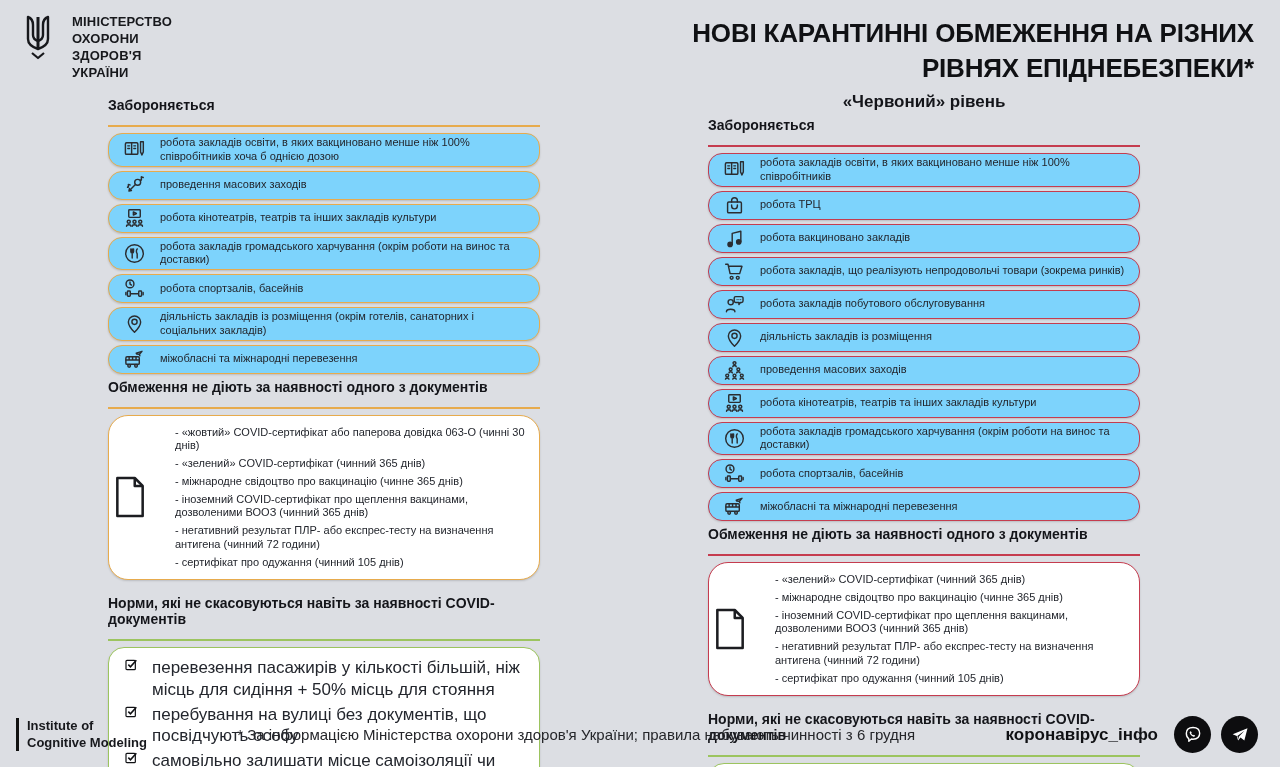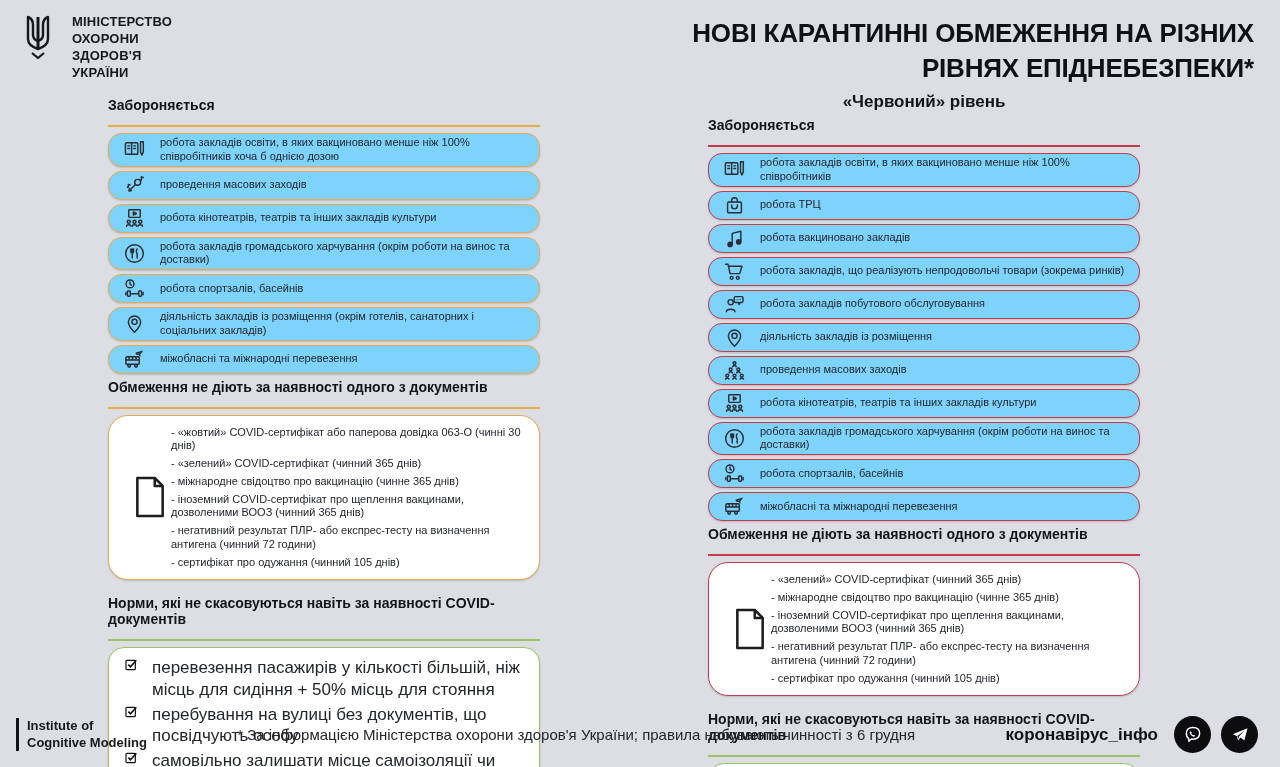--- a/index.html
+++ b/index.html
@@ -25,22 +25,22 @@
     border-bottom:2.5px solid var(--accent); padding-bottom:12px; margin:5px 0 6px; }
   .section-label.green { border-bottom-color:var(--green); }
   
   .item-box { display:flex; align-items:center; gap:11px; background:#7dd3fc;
     border:1.6px solid var(--accent); border-radius:14px; padding:2px 10px;
     margin-bottom:4px; min-height:26px; box-shadow:0 1px 2px rgba(0,0,0,.15); }
   .item-icon { flex:0 0 30px; display:flex; justify-content:center; align-items:center; color:#2b2d31; }
   .item-icon svg { width:23px; height:23px; }
   .item-text { font-size:11px; line-height:1.25; color:#23262d; }
   
-  .docs-box { display:flex; align-items:center; gap:0; background:#fff;
-    border:1.6px solid var(--accent); border-radius:20px; padding:6px 12px 6px 20px;
+  .docs-box { display:flex; align-items:center; gap:24px; background:#fff;
+    border:1.6px solid var(--accent); border-radius:20px; padding:6px 12px 6px 0;
     margin-bottom:15px; box-shadow:0 1px 2px rgba(0,0,0,.15); }
   .docs-icon { flex:0 0 42px; color:#1c1d21; display:flex; justify-content:center; }
   .docs-icon svg { width:38px; height:46px; }
   .doc-line { font-size:11px; line-height:1.25; color:#23262d; margin:4px 0; }
   
   .norms-box { background:#fff; border:1.6px solid var(--green); border-radius:16px;
     padding:5px 10px; box-shadow:0 1px 2px rgba(0,0,0,.15); }
   .norm-row { display:flex; gap:11px; align-items:flex-start; margin:4px 0; }
   .check { flex:0 0 17px; margin-left:5px; color:#101114; }
   .check svg { width:16px; height:16px; }

